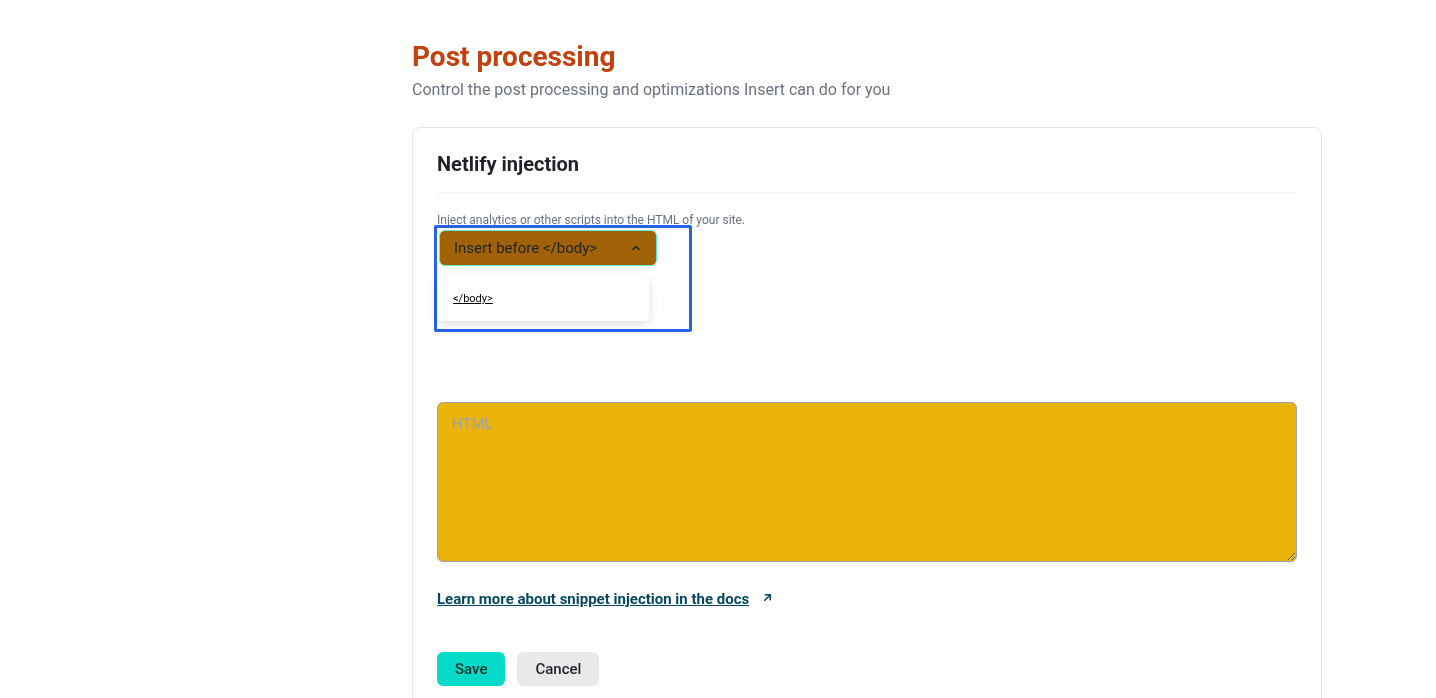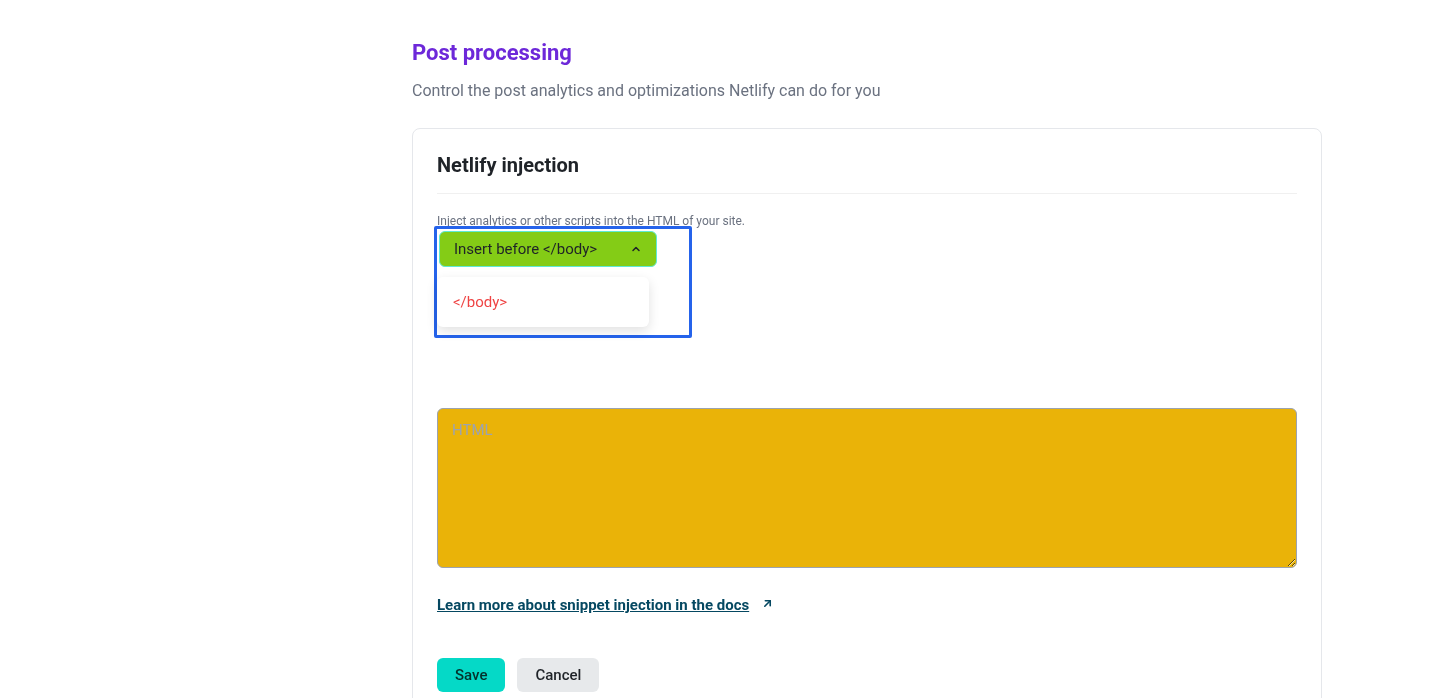--- a/index.html
+++ b/index.html
@@ -15,24 +15,24 @@
       height: 698px;
       position: relative;
     }
     .container {
       position: absolute;
       left: 412px;
       top: 40px;
       width: 910px;
     }
     .page-title {
-      font-size: 22px;
+      font-size: 28px;
       font-weight: 700;
-      color: #6d28d9;
-      margin-bottom: 16px;
+      color: #c2410c;
+      margin-bottom: 7px;
     }
     .page-subtitle {
       font-size: 16px;
       color: #6b7280;
       margin-bottom: 28px;
     }
     .card {
       border: 1px solid #e5e7eb;
       border-radius: 8px;
       padding: 24px;
@@ -63,21 +63,21 @@
     .dropdown-wrapper {
       position: relative;
       width: 252px;
     }
     .dropdown-button {
       display: flex;
       align-items: center;
       justify-content: space-between;
       width: 218px;
       padding: 8px 14px;
-      background: #84cc16;
+      background: #a16207;
       border: 1px solid #5eead4;
       border-radius: 6px;
       font-size: 15px;
       color: #1f2328;
       cursor: pointer;
       margin: 2px 0 0 2px;
     }
     .dropdown-button .chev {
       font-size: 12px;
       margin-left: 8px;
@@ -89,23 +89,24 @@
       margin-top: 10px;
       background: #fff;
       border-radius: 6px;
       box-shadow: 0 4px 12px rgba(0,0,0,0.12);
       width: 212px;
       padding: 6px 0;
       margin-bottom: 8px;
     }
     .dropdown-item {
       padding: 10px 16px;
-      font-size: 15px;
-      color: #ef4444;
-      cursor: pointer;
+      font-size: 11px;
+      color: #000000;
+      cursor: pointer;
+      text-decoration: underline;
     }
     .text-input {
       width: 100%;
       padding: 10px 12px;
       font-size: 15px;
       border: 1px solid #9ca3af;
       border-radius: 6px;
       margin-top: 30px;
       color: #1f2328;
       font-family: inherit;
@@ -168,21 +169,21 @@
     }
     .input-overlay-wrap {
       position: relative;
     }
   </style>
 </head>
 <body>
 
 <div class="container">
   <h1 class="page-title">Post processing</h1>
-  <p class="page-subtitle">Control the post analytics and optimizations Netlify can do for you</p>
+  <p class="page-subtitle">Control the post processing and optimizations Insert can do for you</p>
 
   <div class="card">
     <h2 class="card-title">Netlify injection</h2>
     <p class="card-desc">Inject analytics or other scripts into the HTML of your site.</p>
 
     <div class="input-overlay-wrap">
 
       <div class="highlight-box">
         <div class="dropdown-wrapper">
           <div class="dropdown-button">

